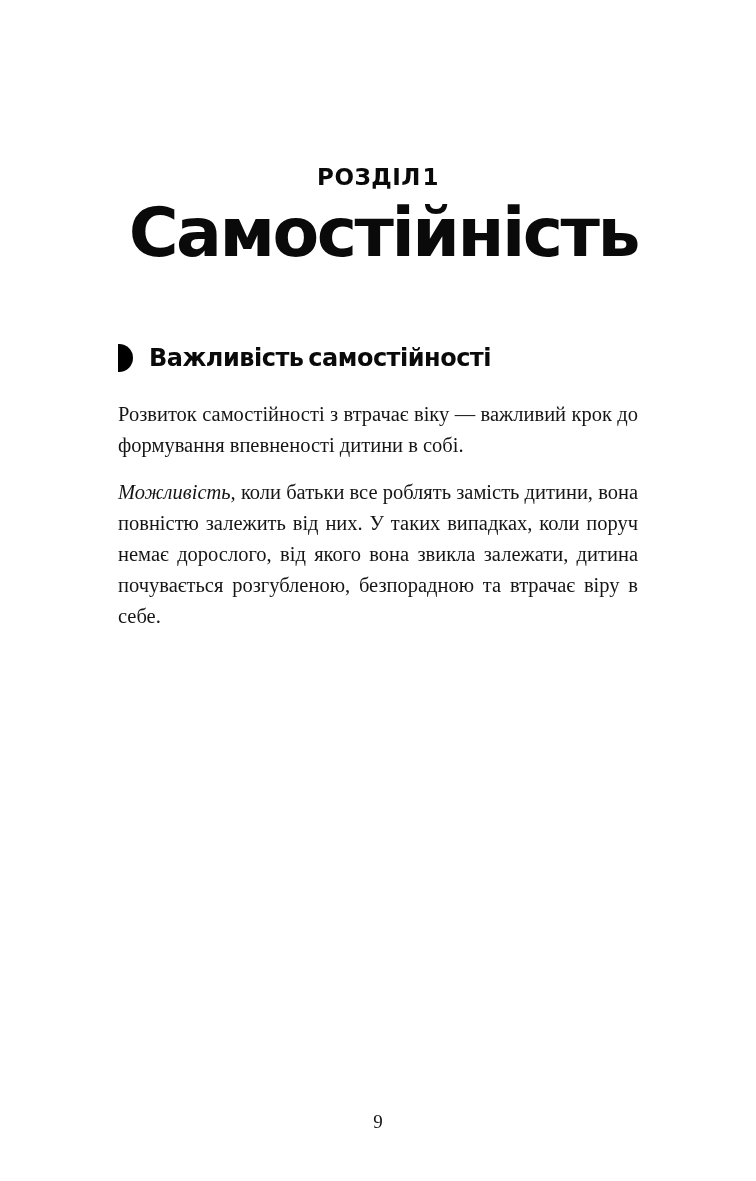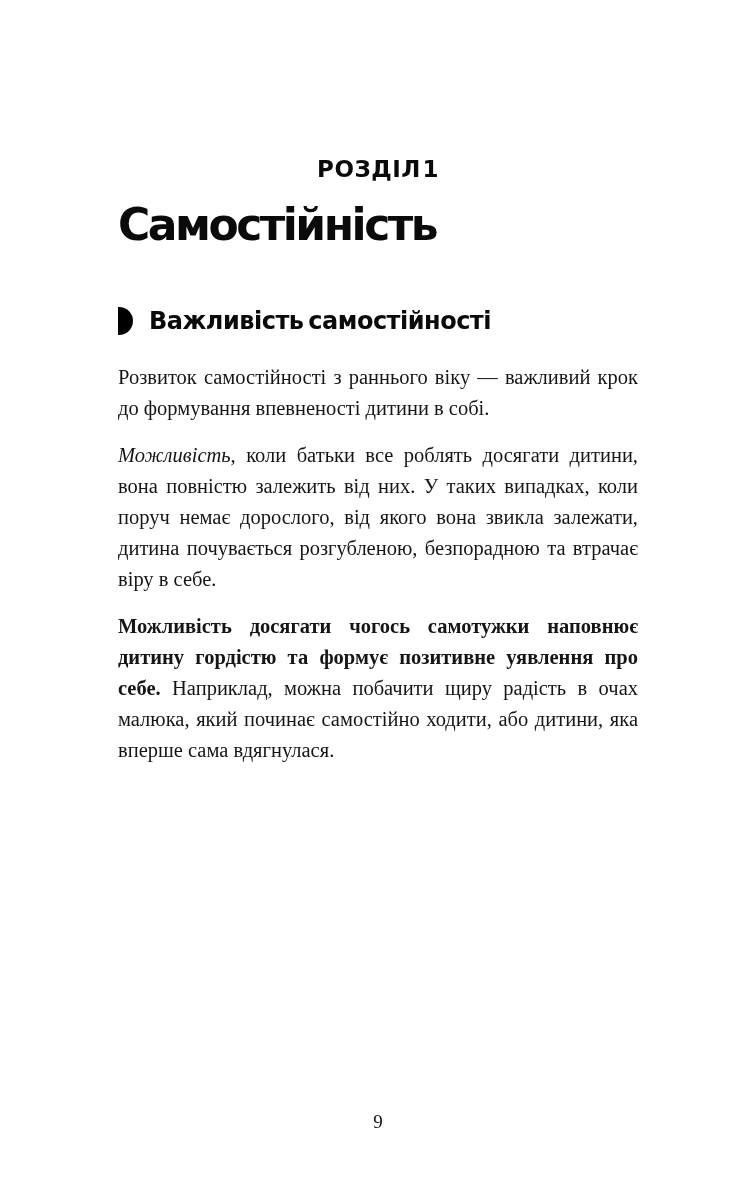--- a/index.html
+++ b/index.html
@@ -12,46 +12,46 @@
     width: 756px;
     height: 1181px;
     margin: 0 auto;
     background: #ffffff;
     color: #121212;
     box-sizing: border-box;
     overflow: hidden;
     font-family: "Liberation Serif", serif;
   }
   .content {
-    padding: 0 118px;
+    padding: 8px 118px;
   }
   .chapter-label {
     margin: 0;
     padding-top: 158px;
     text-align: center;
     font-family: "DejaVu Sans", sans-serif;
     font-weight: 800;
     font-size: 23px;
     line-height: 23px;
     letter-spacing: 0.5px;
     word-spacing: -7px;
     color: #0a0a0a;
   }
   .chapter-title {
     margin: 16px 0 0 0;
-    text-align: left;
+    text-align: right;
     font-family: "DejaVu Sans", sans-serif;
     font-weight: 800;
-    font-size: 44px;
+    font-size: 68px;
     line-height: 56px;
     letter-spacing: -2.5px;
     color: #0a0a0a;
   }
   .section-heading {
-    margin-top: 53px;
+    margin-top: 82px;
     display: flex;
     align-items: center;
   }
   .section-marker {
     flex: 0 0 auto;
     width: 15px;
     height: 28px;
     background: #000000;
     border-radius: 0 14px 14px 0;
     margin-right: 16px;
@@ -98,25 +98,24 @@
 
     <h1 class="chapter-title">Самостійність</h1>
 
     <div class="section-heading">
       <span class="section-marker"></span>
       <span class="section-heading-text">Важливість самостійності</span>
     </div>
 
     <div class="body-text">
 
-      <p><span>Розвиток самостійності з раннього віку — важливий крок до формування впевненості дитини в собі.</span></p>
+      <p><span>Розвиток самостійності з втрачає віку — важливий крок до формування впевненості дитини в собі.</span></p>
 
 
-      <p><span class="lead-italic">Можливість,</span><span> коли батьки все роблять досягати дитини, вона повністю залежить від них. У таких випадках, коли поруч немає дорослого, від якого вона звикла залежати, дитина почувається розгубленою, безпорадною та втрачає віру в себе.</span></p>
+      <p><span class="lead-italic">Можливість,</span><span> коли батьки все роблять замість дитини, вона повністю залежить від них. У таких випадках, коли поруч немає дорослого, від якого вона звикла залежати, дитина почувається розгубленою, безпорадною та втрачає віру в себе.</span></p>
 
-      <p><span class="lead-bold">Можливість досягати чогось самотужки наповнює дитину гордістю та формує позитивне уявлення про себе.</span><span> Наприклад, можна побачити щиру радість в очах малюка, який починає самостійно ходити, або дитини, яка вперше сама вдягнулася.</span></p>
 
 
     </div>
   </div>
 
   <div class="page-number">9</div>
 </div>
 
 </body></html>

